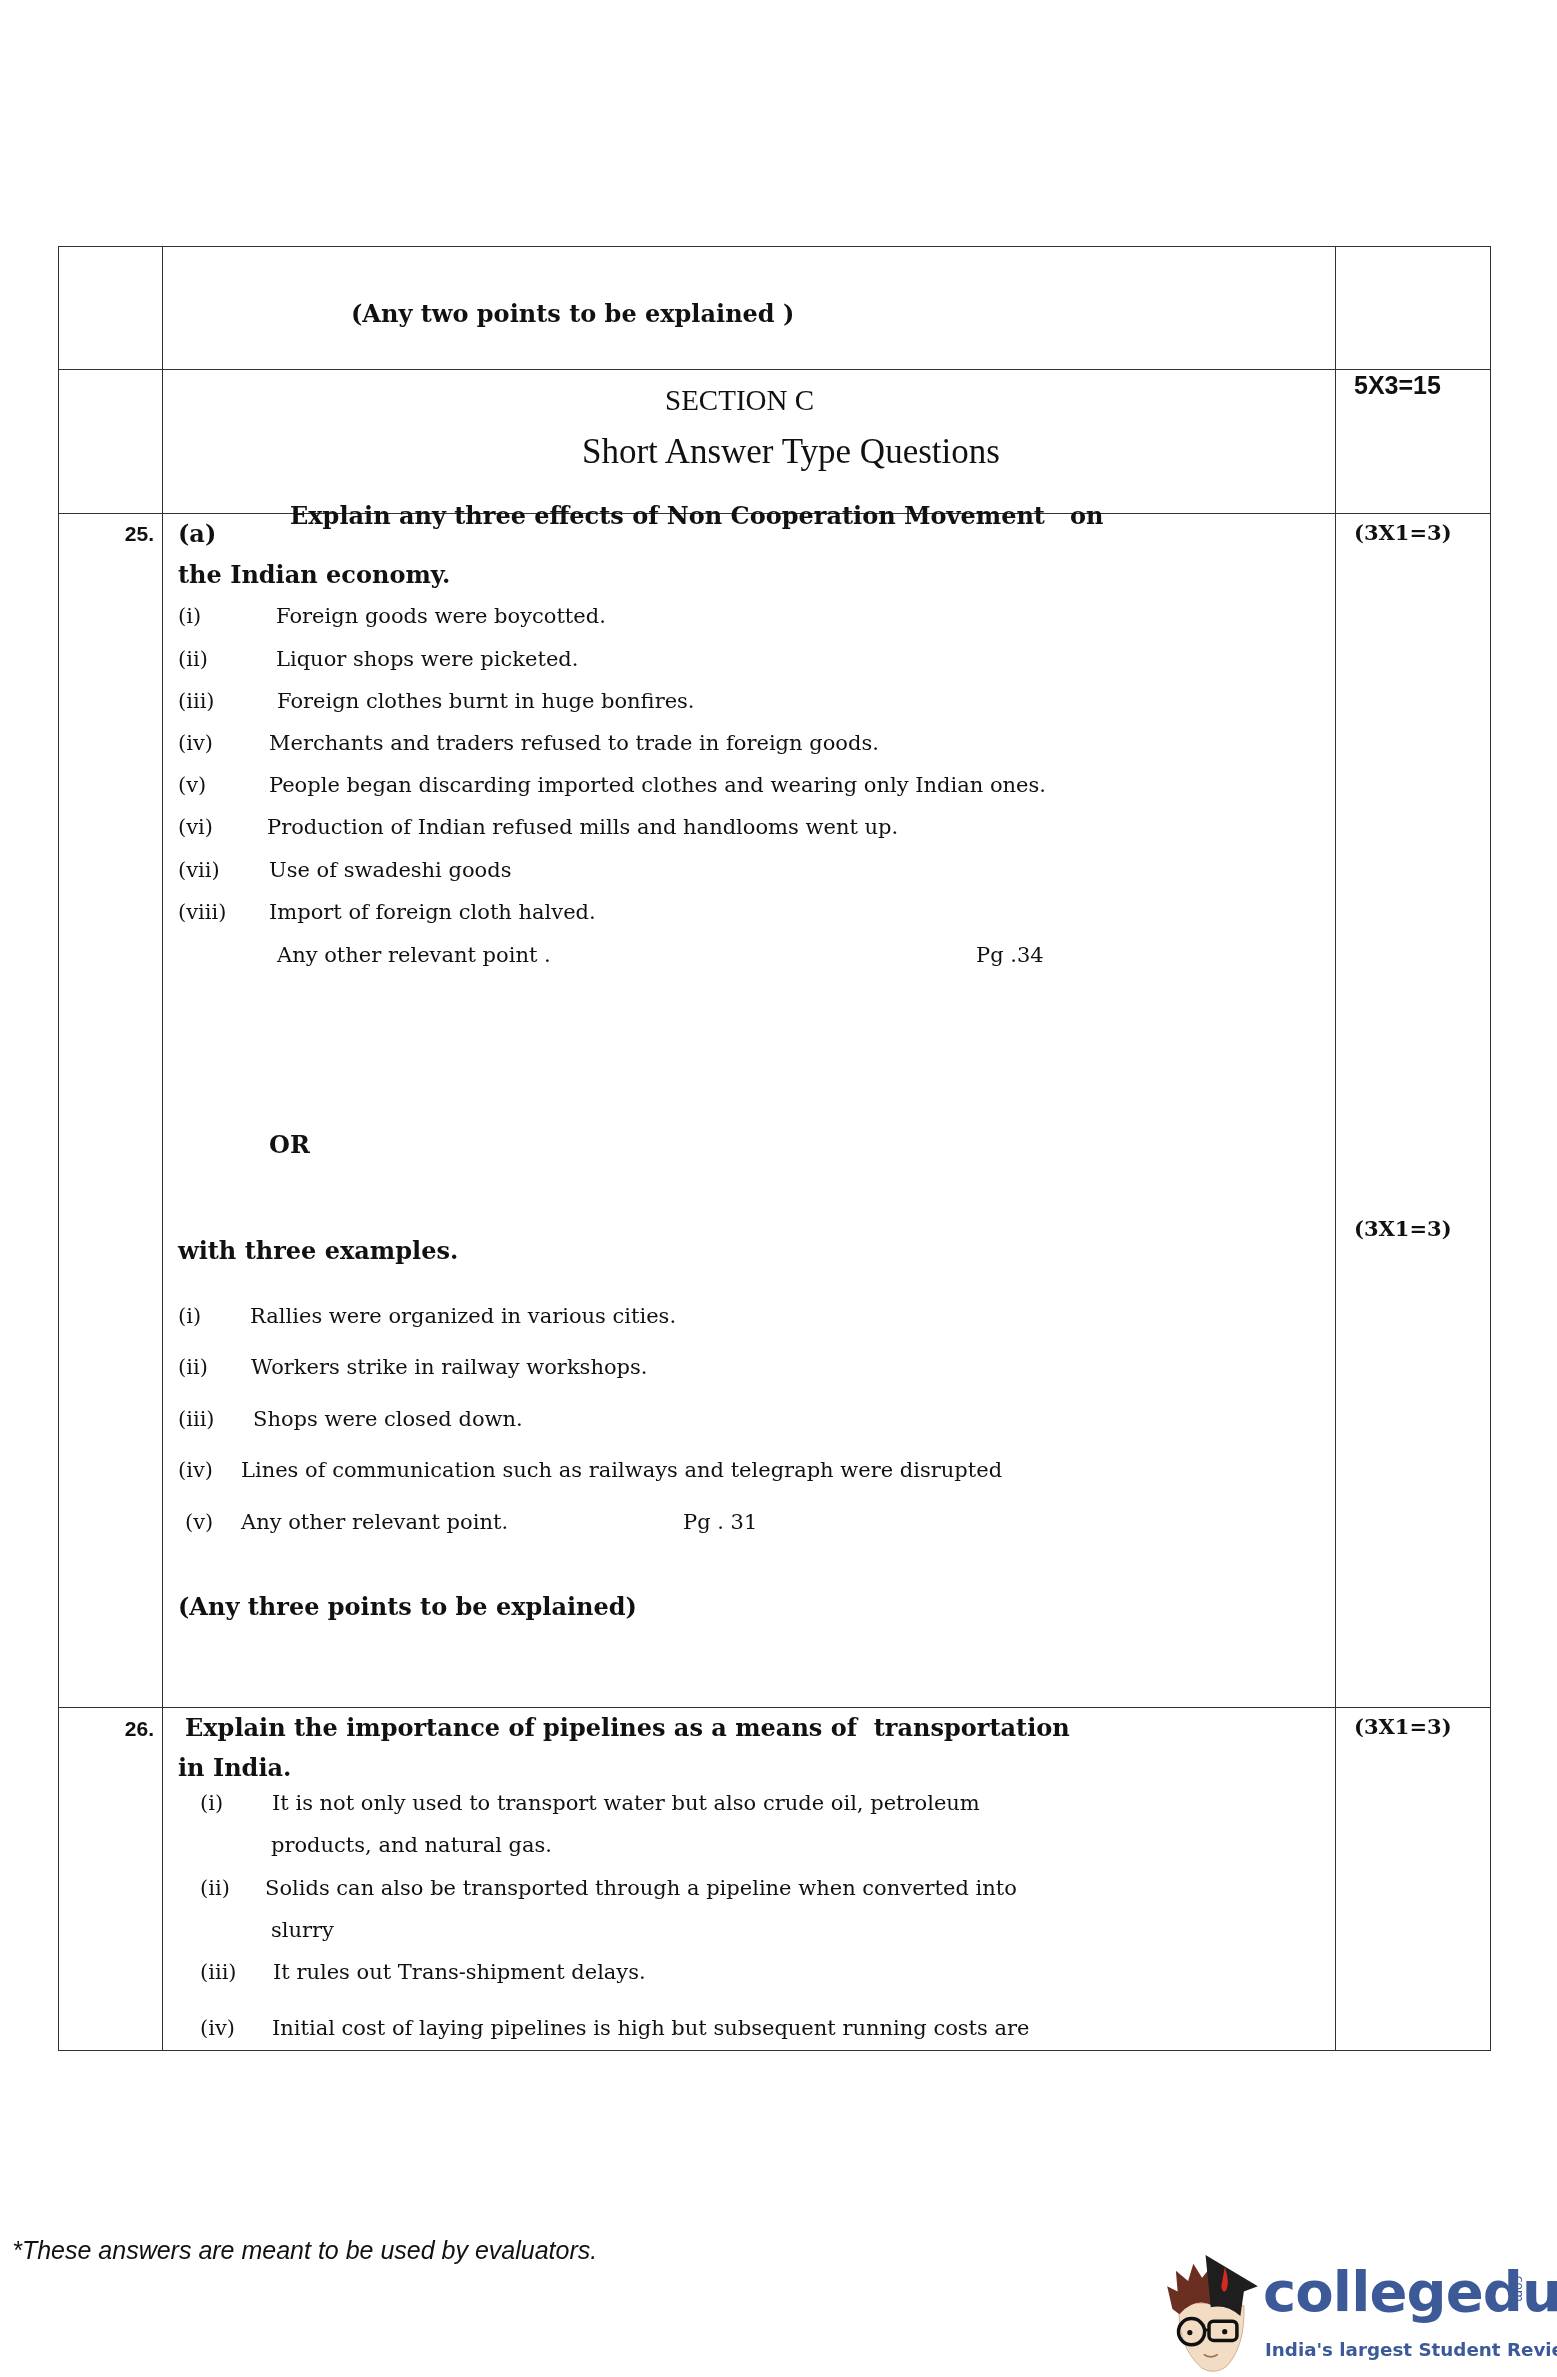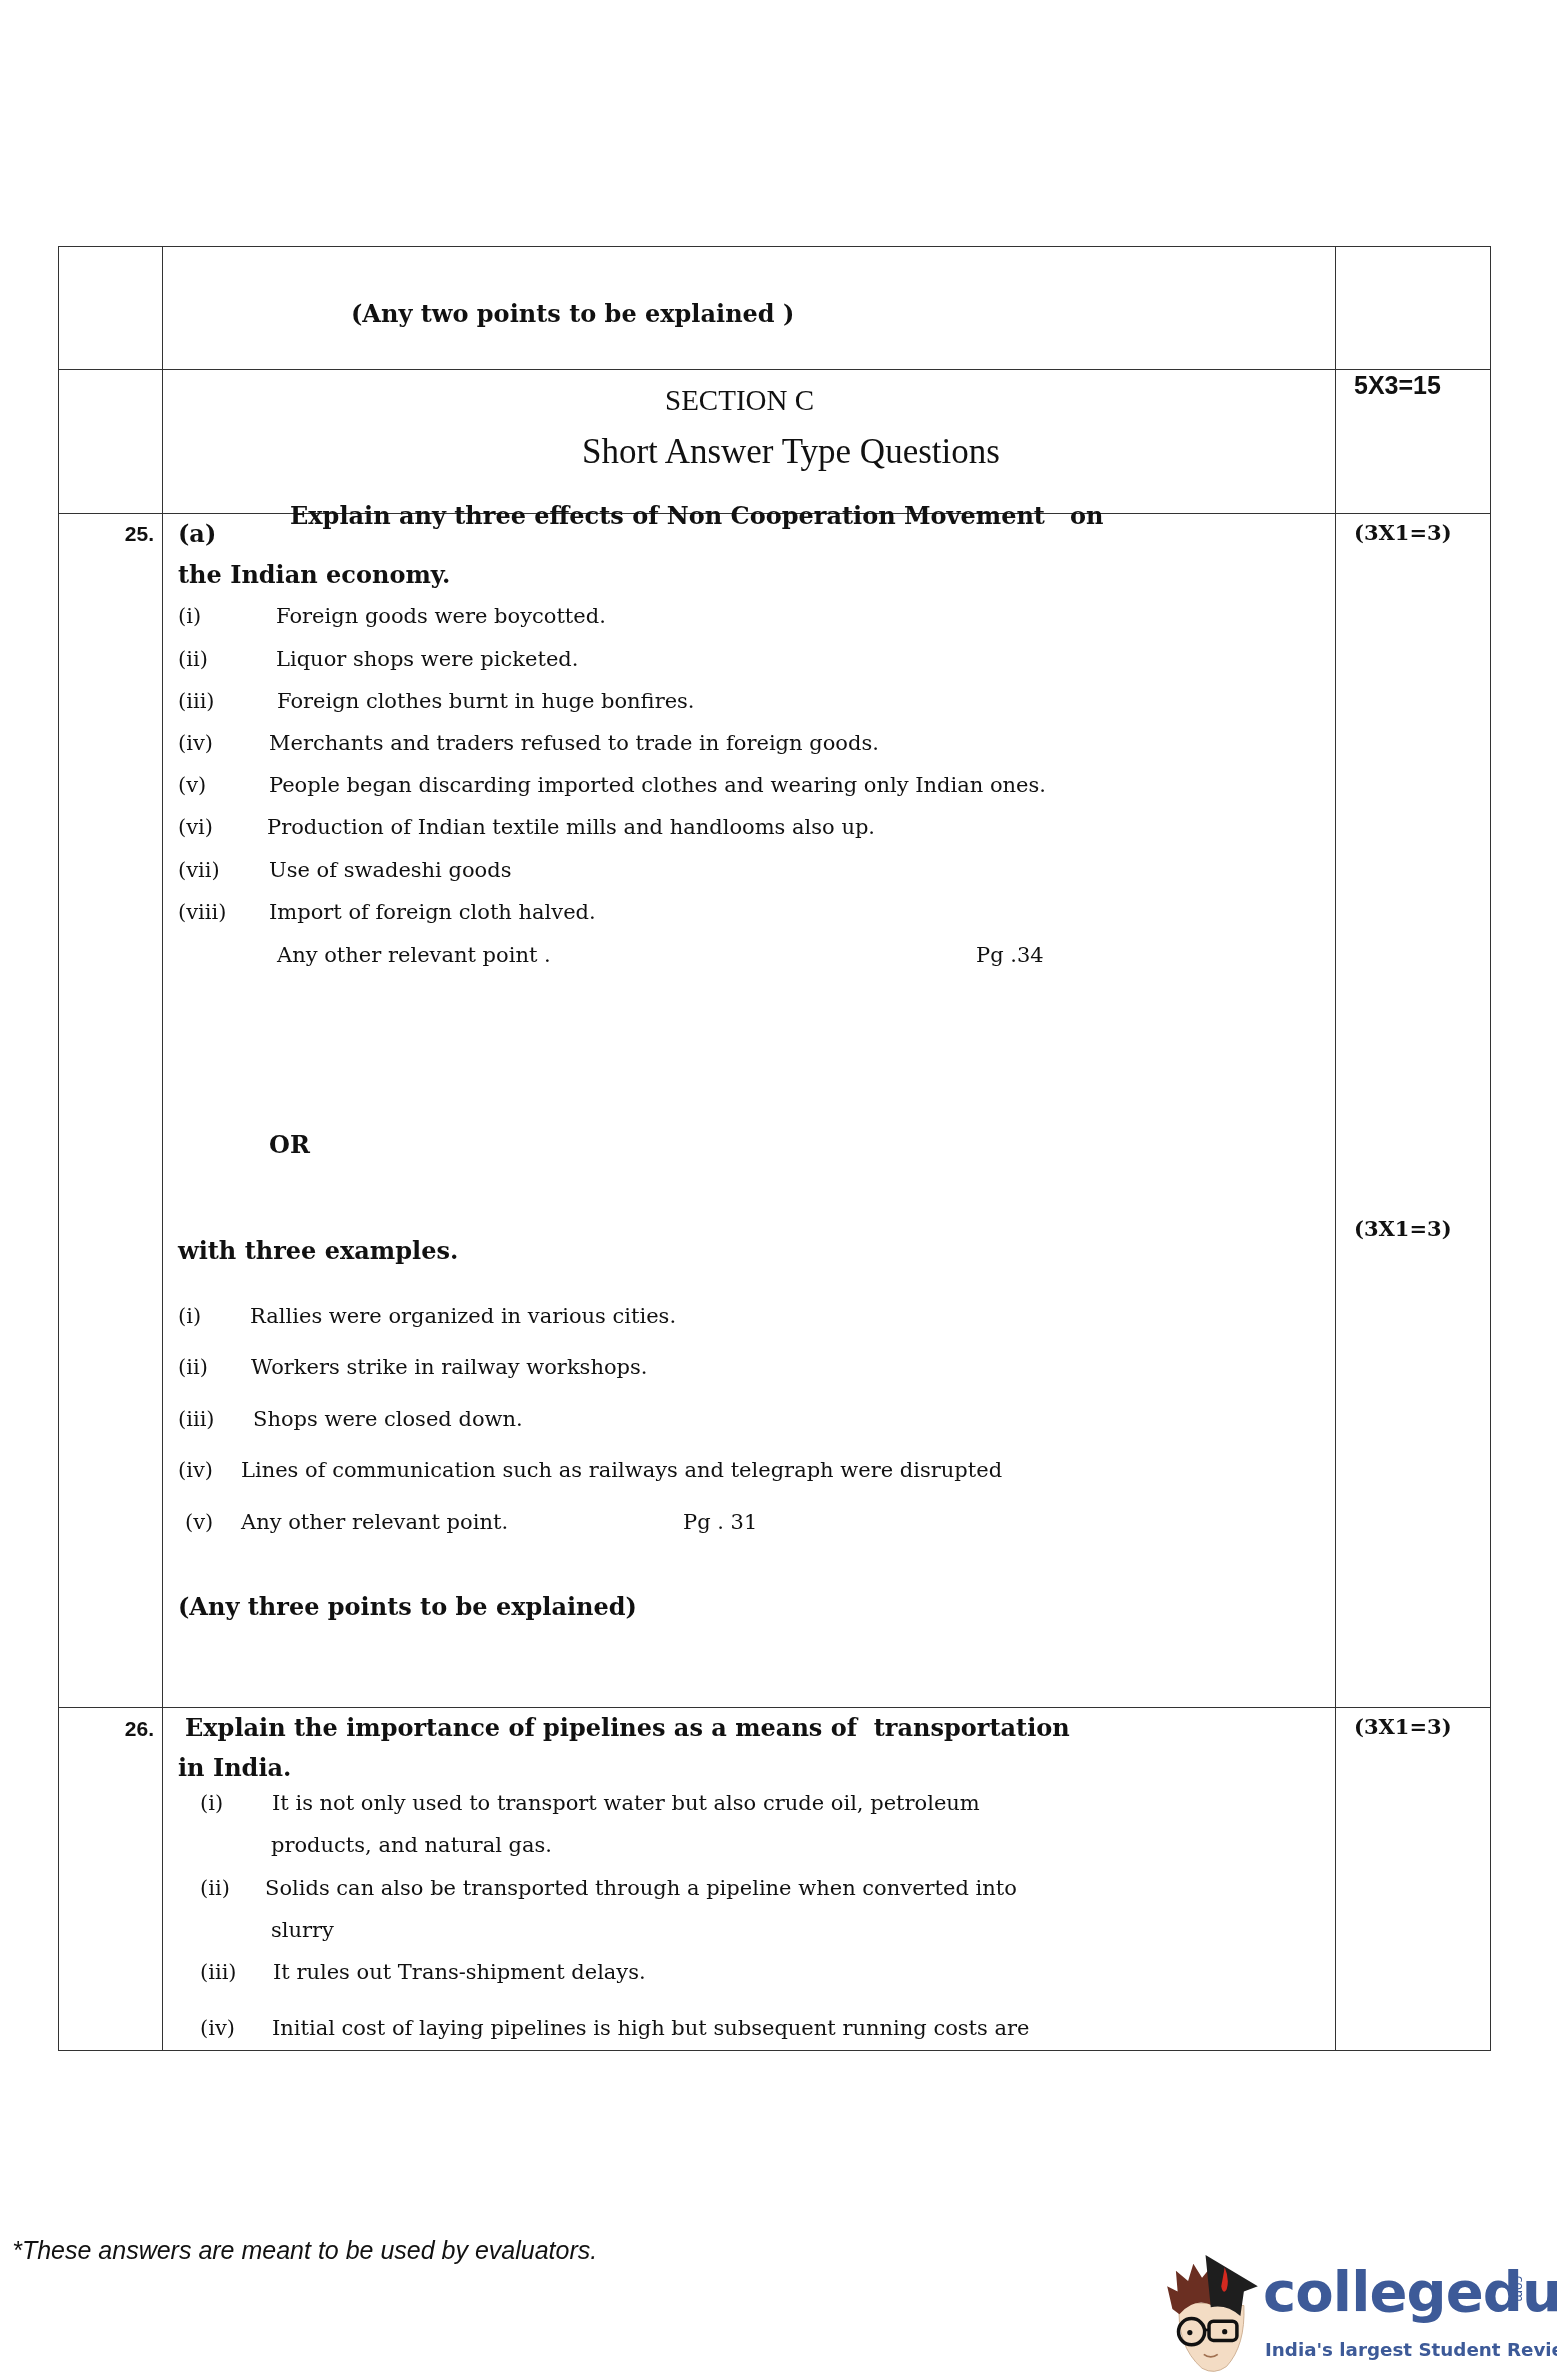--- a/index.html
+++ b/index.html
@@ -75,21 +75,21 @@
     <div class="txt book body-text" style="left:178px; top:691px;">
       <span class="item-label" style="width:99px">(iii)</span><span>Foreign clothes burnt in huge bonfires.</span>
     </div>
     <div class="txt book body-text" style="left:178px; top:733px;">
       <span class="item-label" style="width:91px">(iv)</span><span>Merchants and traders refused to trade in foreign goods.</span>
     </div>
     <div class="txt book body-text" style="left:178px; top:775px;">
       <span class="item-label" style="width:91px">(v)</span><span>People began discarding imported clothes and wearing only Indian ones.</span>
     </div>
     <div class="txt book body-text" style="left:178px; top:817px;">
-      <span class="item-label" style="width:89px">(vi)</span><span>Production of Indian textile mills and handlooms also up.</span>
+      <span class="item-label" style="width:89px">(vi)</span><span>Production of Indian refused mills and handlooms went up.</span>
     </div>
     <div class="txt book body-text" style="left:178px; top:860px;">
       <span class="item-label" style="width:91px">(vii)</span><span>Use of swadeshi goods</span>
     </div>
     <div class="txt book body-text" style="left:178px; top:902px;">
       <span class="item-label" style="width:91px">(viii)</span><span>Import of foreign cloth halved.</span>
     </div>
   </div>
   <div class="txt book body-text" style="left:277px; top:945px;">Any other relevant point .</div>
   <div class="txt book body-text" style="left:976px; top:945px;">Pg .34</div>

